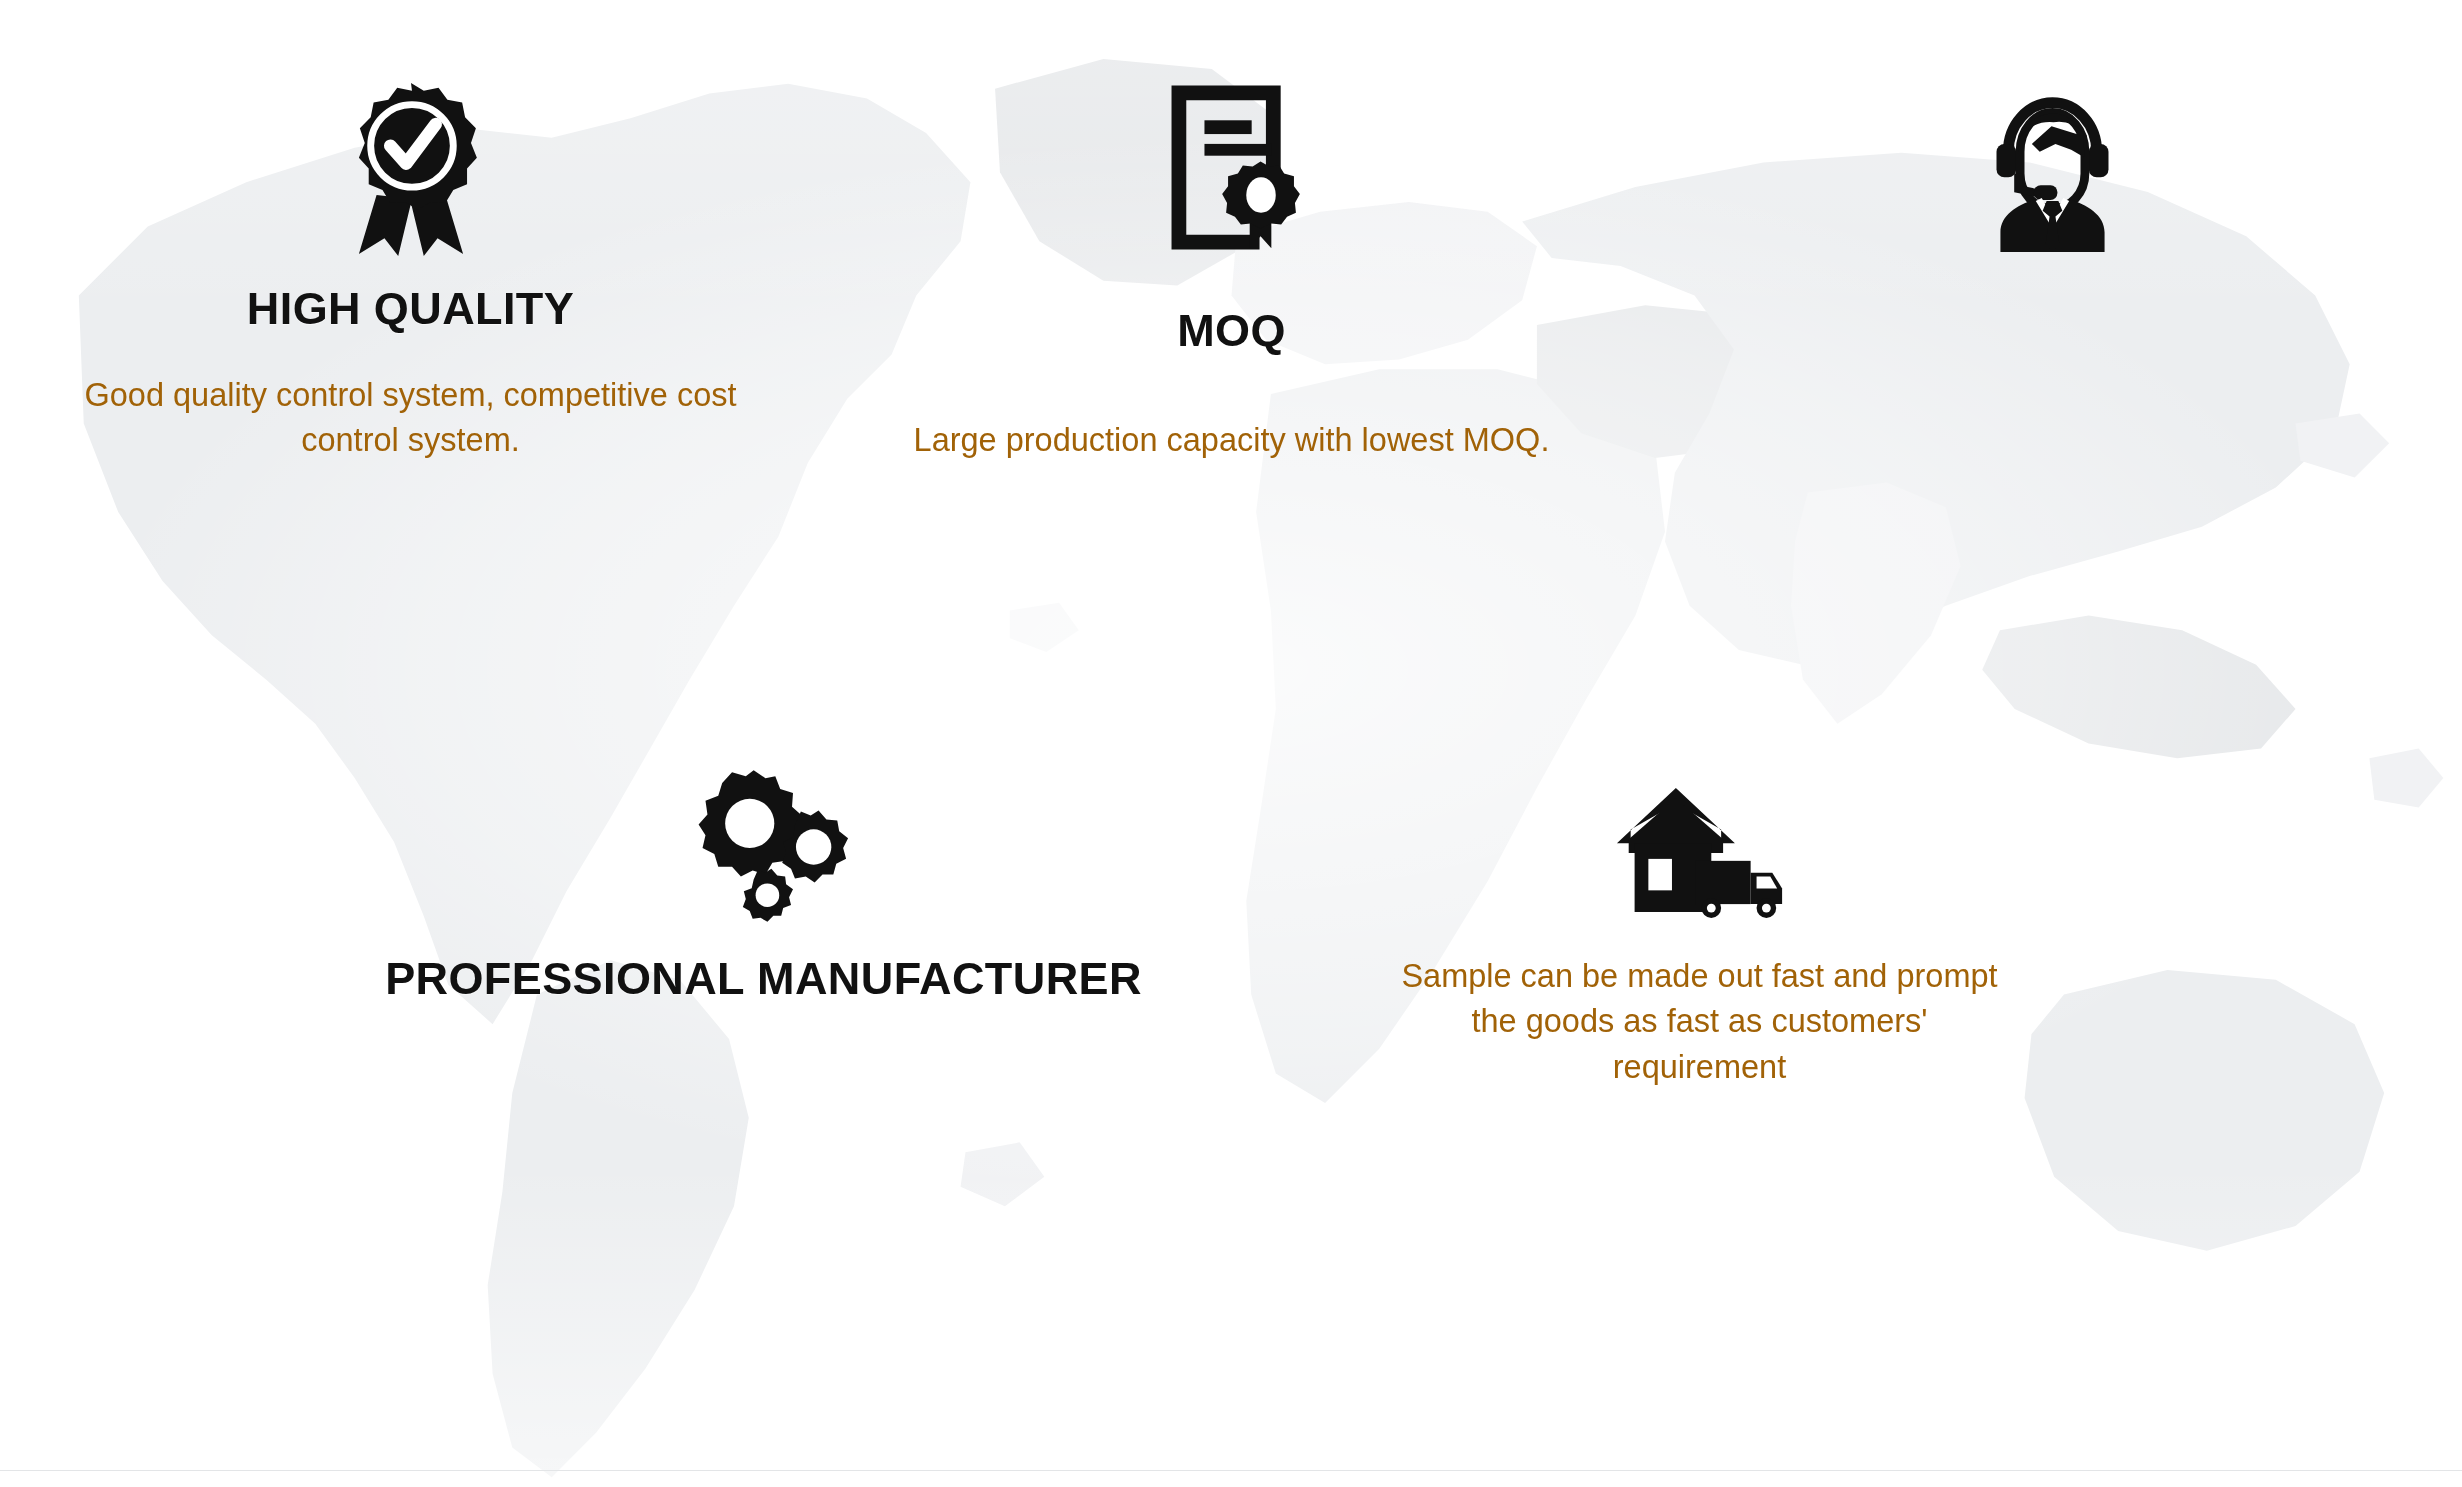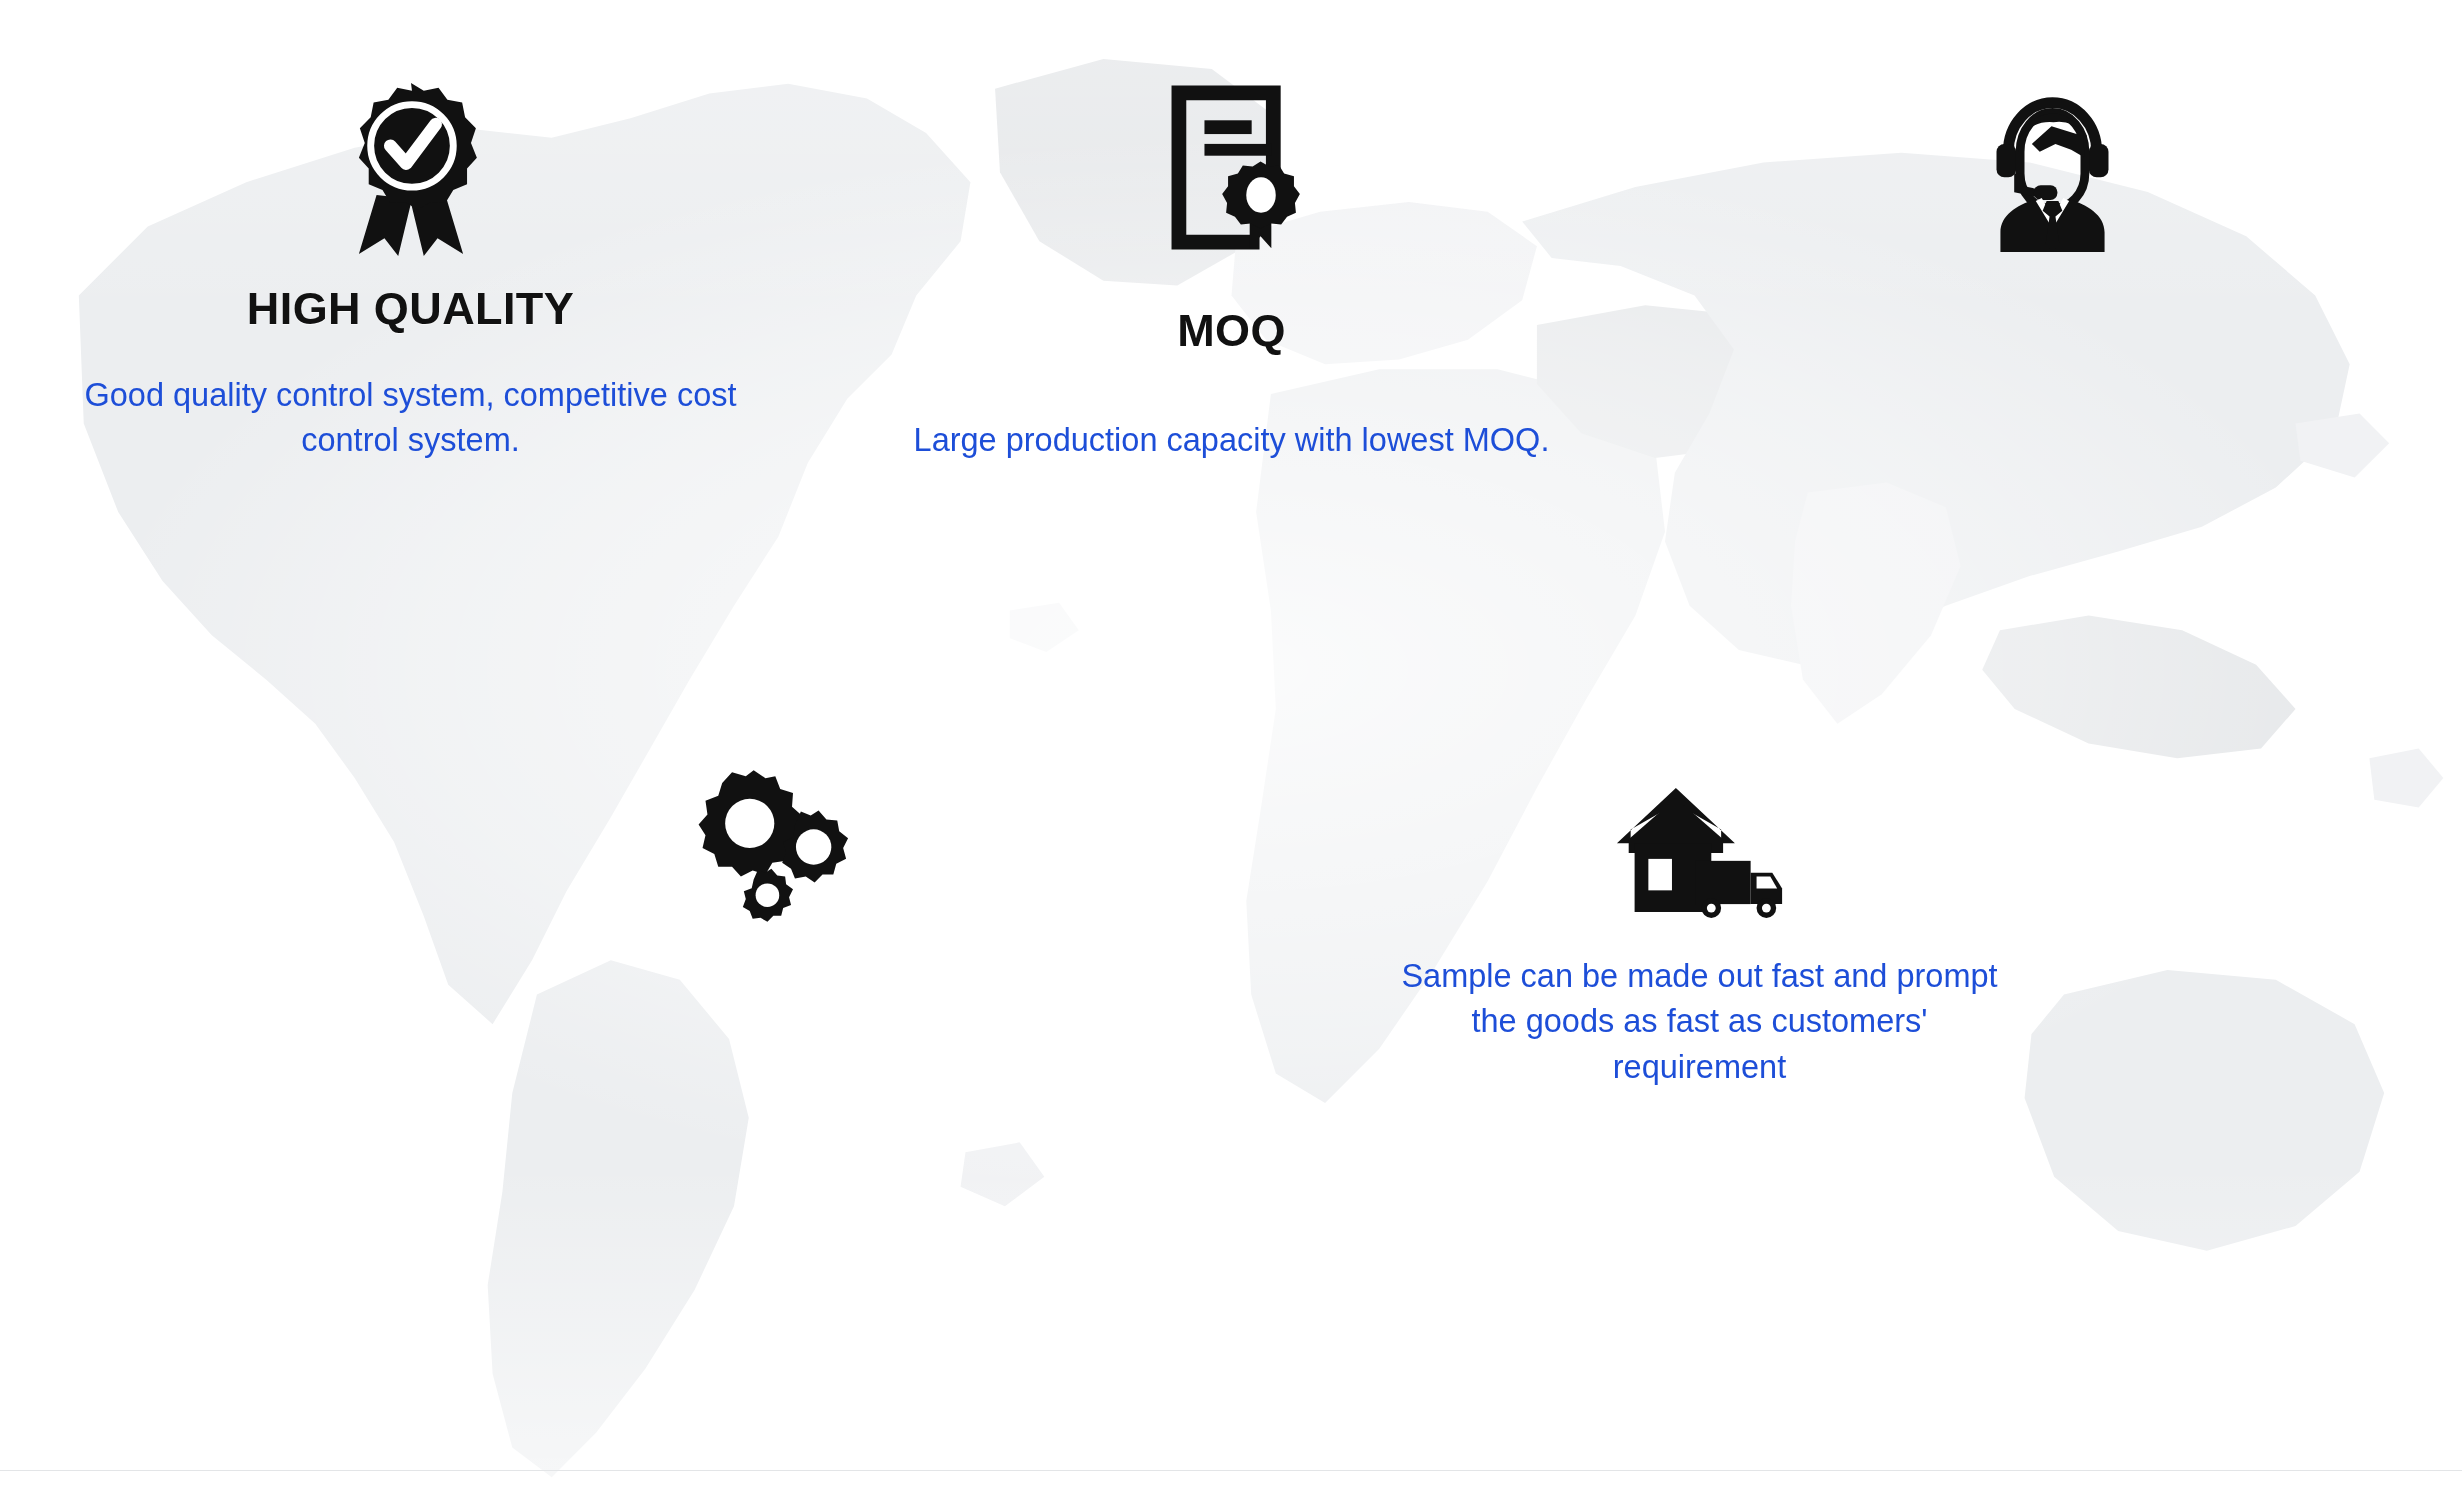--- a/index.html
+++ b/index.html
@@ -62,21 +62,21 @@
     color:#111111;
     margin:0 0 39px 0;
     text-shadow:0 1px 0 rgba(255,255,255,.6);
   }
   #row-bottom .card-title{ margin-bottom:57px; }
 
   .card-desc{
     font-size:32.5px;
     font-weight:400;
     line-height:1.40;
-    color:#1d4ed8;
+    color:#a16207;
     max-width:670px;
   }
   #row-bottom .card-desc{ max-width:630px; }
 
   
   #bottom-rule{
     position:absolute; left:0; bottom:15.8px;
     width:2463px; height:1px;
     background:#e3e5e7;
     z-index:2;
@@ -195,20 +195,21 @@
             <circle cx="76" cy="56" r="25" fill="#ffffff"></circle>
 
             <path d="M128,44 L138,48 L146,43 L154,52 L165,53 L167,64 L176,71 L171,81 L174,92 L164,97 L161,108 L150,108 L142,116 L133,110 L122,112 L118,102 L109,96 L113,86 L110,75 L120,70 L122,58 Z"></path>
             <circle cx="141" cy="80" r="18" fill="#ffffff"></circle>
 
             <path d="M84,104 L92,106 L98,102 L104,109 L112,110 L113,118 L120,123 L116,131 L118,139 L110,142 L108,150 L100,150 L94,156 L87,152 L79,153 L76,145 L69,141 L72,133 L70,125 L78,122 L80,113 Z"></path>
             <circle cx="94" cy="129" r="12" fill="#ffffff"></circle>
           </g>
         </svg>
       </div>
+      <h3 class="card-title">PROFESSIONAL MANUFACTURER</h3>
     </div>
 
     <div class="card">
       <div class="icon-wrap">
         <svg width="177" height="148" viewBox="0 0 180 150">
           <g fill="#111">
 
             <path d="M6,66 L66,10 L126,66 L112,66 L112,52 L66,26 L20,52 L20,66 Z"></path>
             <path d="M18,62 L66,20 L114,62 L114,76 L18,76 Z"></path>
 

